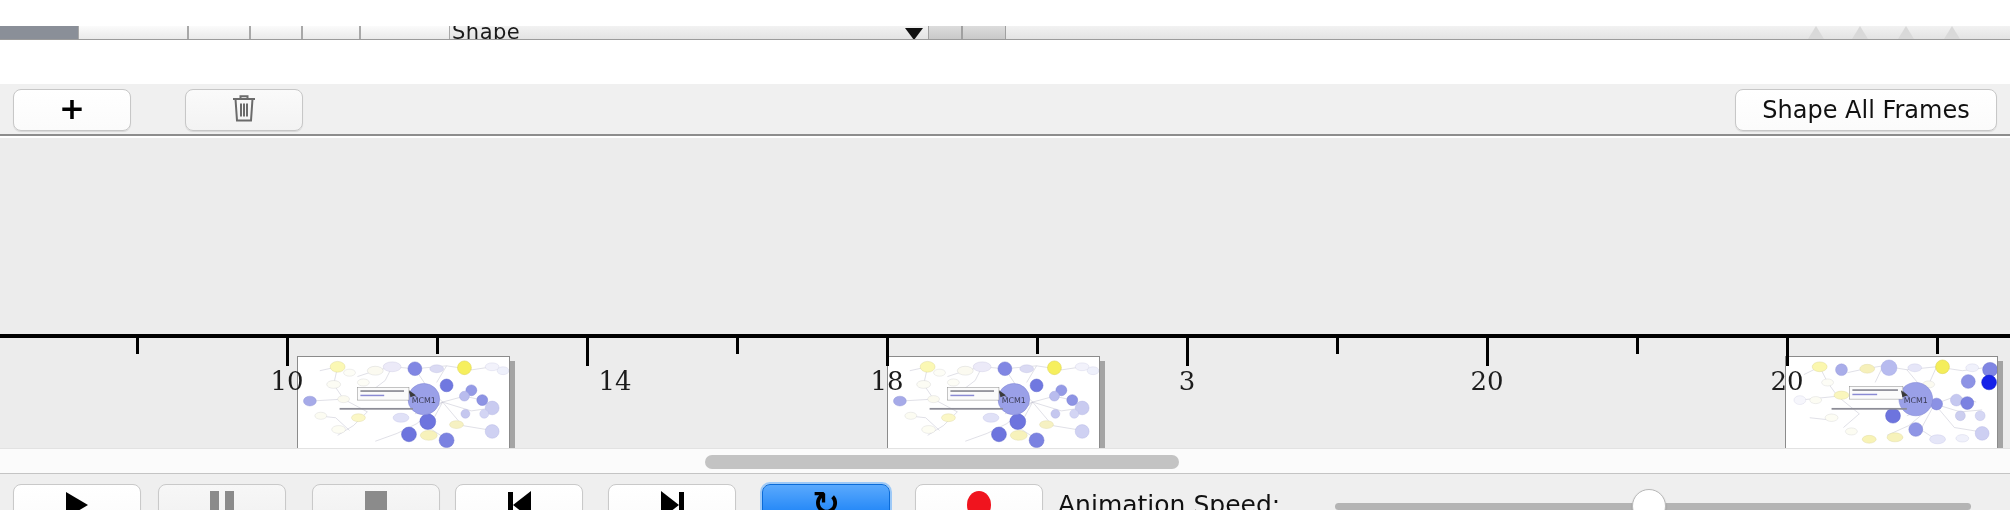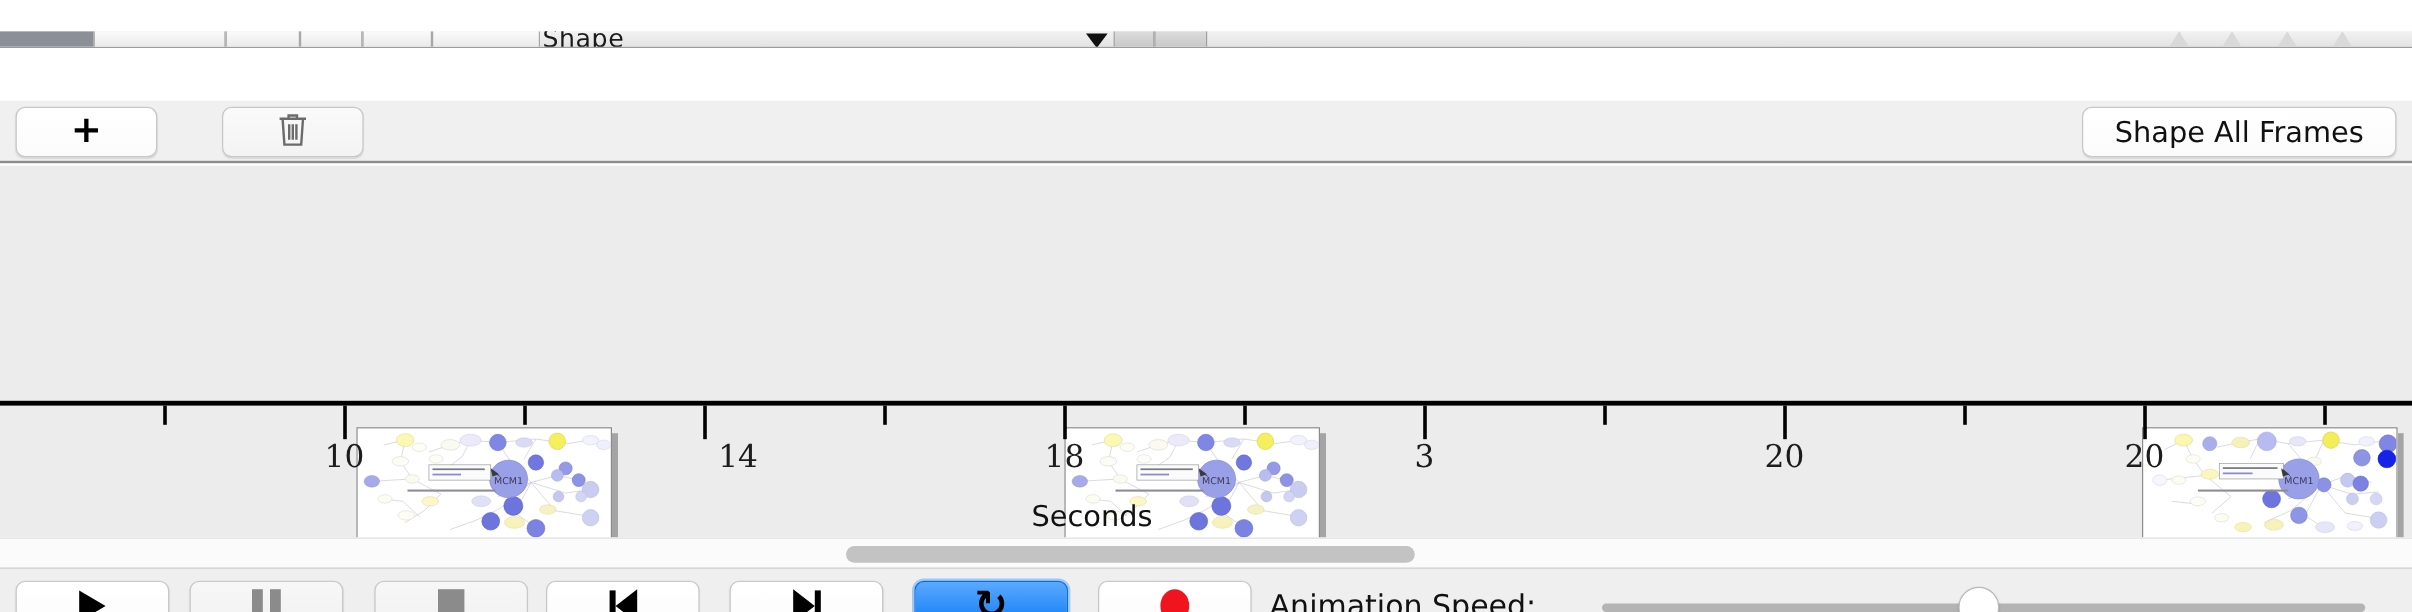--- a/index.html
+++ b/index.html
@@ -411,23 +411,20 @@
     <div class="tick minor" style="left:1936px"></div>
 
     <div class="tick-label" style="left:-50px;width:80px">2</div>
     <div class="tick-label" style="left:247px;width:80px">10</div>
     <div class="tick-label" style="left:575px;width:80px">14</div>
     <div class="tick-label" style="left:847px;width:80px">18</div>
     <div class="tick-label" style="left:1147px;width:80px">3</div>
     <div class="tick-label" style="left:1447px;width:80px">20</div>
     <div class="tick-label" style="left:1747px;width:80px">20</div>
 
-    <div class="axis-title">
-      <span>Seconds</span>
-    </div>
   </div>
 
   <div class="hscroll">
     <div class="hscroll-thumb"></div>
   </div>
 
   <div class="ctrlbar">
 
     <div class="cbtn" style="left:13px">
       <span class="ico-play"></span>

